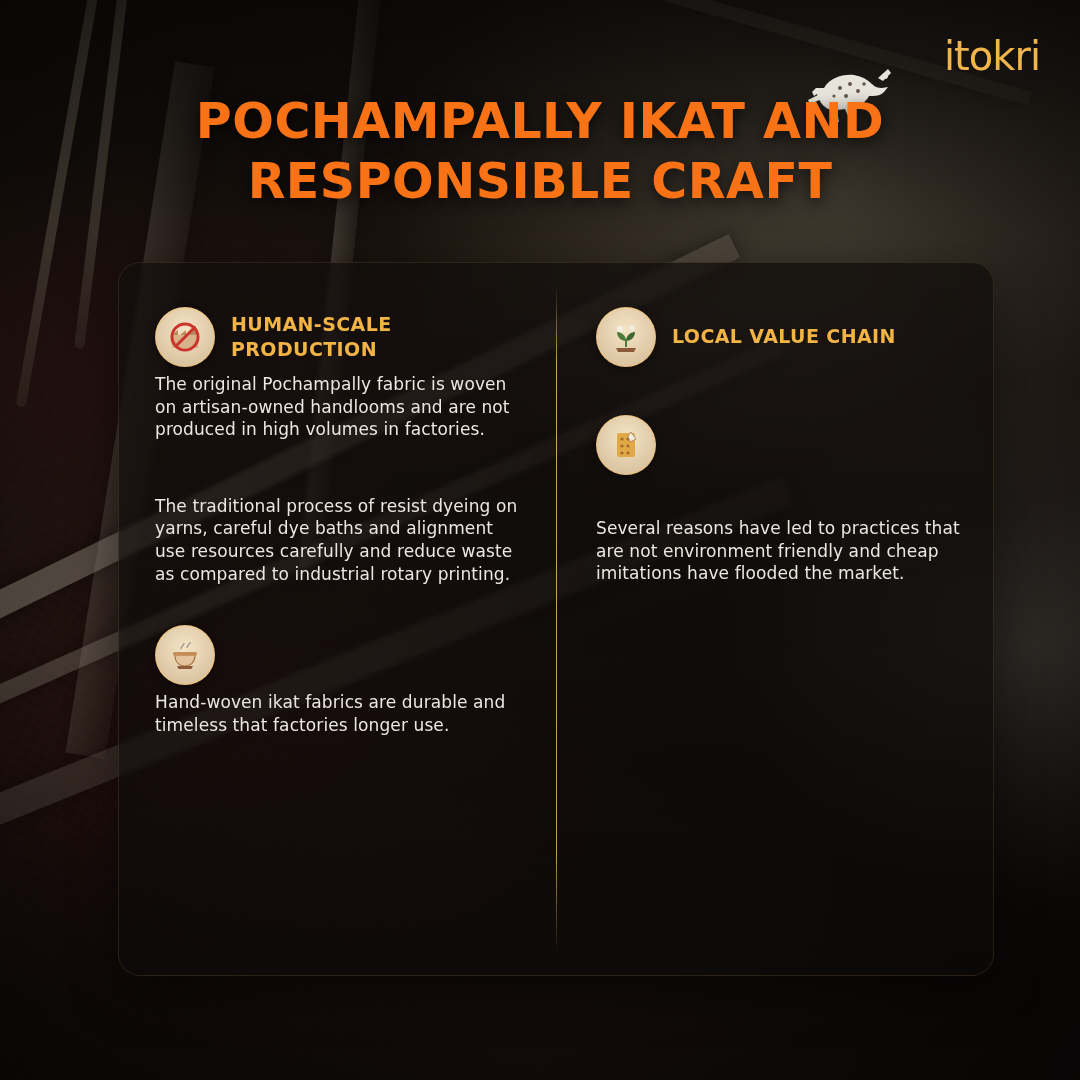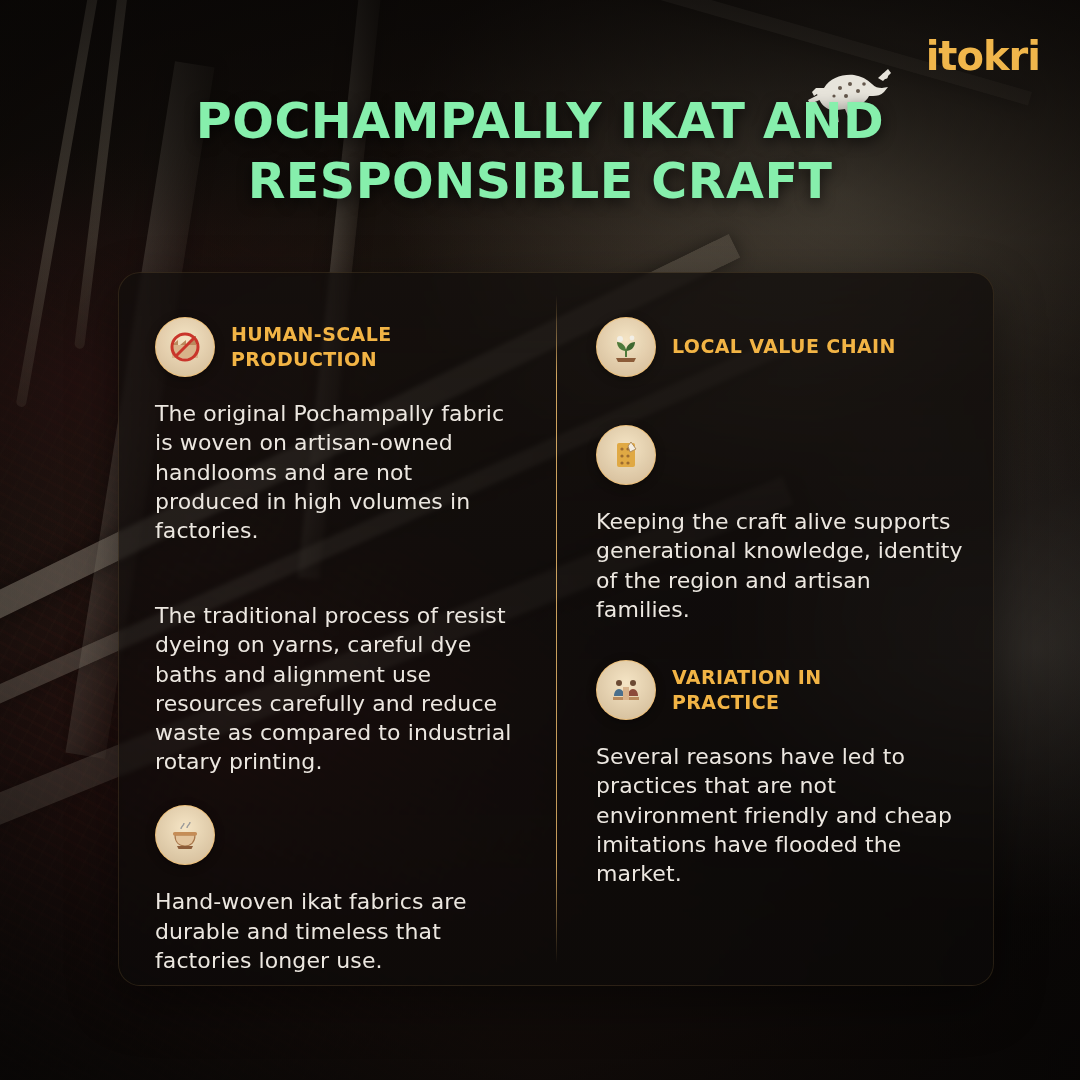--- a/index.html
+++ b/index.html
@@ -69,56 +69,56 @@
       radial-gradient(ellipse 80% 70% at 50% 50%, rgba(0,0,0,0) 35%, rgba(0,0,0,0.55) 100%);
   }
 
   
   .logo {
     position: absolute;
     right: 40px;
     top: 36px;
     font-family: "DejaVu Sans", sans-serif;
     font-size: 40px;
-    font-weight: 700;
+    font-weight: 400;
     letter-spacing: -1px;
     color: #f0b64b;
     line-height: 1;
   }
   .leopard {
     position: absolute;
     left: 800px;
     top: 44px;
     width: 110px;
     height: 96px;
     opacity: 0.95;
   }
 
   
   .title {
     position: absolute;
     left: 0;
     right: 0;
     top: 92px;
     text-align: center;
-    color: #86efac;
+    color: #f97316;
     font-family: "DejaVu Sans", sans-serif;
     font-weight: 700;
     font-size: 49px;
     line-height: 1.22;
     letter-spacing: 0.5px;
     text-shadow: 0 4px 14px rgba(0,0,0,0.65);
     padding: 0 120px;
   }
 
   
   .panel {
     position: absolute;
     left: 118px;
-    top: 272px;
+    top: 262px;
     width: 874px;
     height: 712px;
     border-radius: 22px;
     background: linear-gradient(180deg, rgba(18,14,12,0.78) 0%, rgba(14,11,10,0.68) 45%, rgba(12,10,9,0.62) 100%);
     border: 1px solid rgba(240,190,110,0.12);
     backdrop-filter: blur(2px);
     box-shadow: 0 18px 50px rgba(0,0,0,0.45);
   }
   .divider {
     position: absolute;
@@ -168,23 +168,23 @@
     color: #f2b445;
     font-weight: 700;
     font-size: 19px;
     line-height: 1.32;
     letter-spacing: 0.4px;
     text-transform: uppercase;
     font-family: "DejaVu Sans", sans-serif;
     max-width: 240px;
   }
   .item-body {
-    margin-top: 22px;
+    margin-top: 6px;
     color: #ece7e0;
-    font-size: 22px;
+    font-size: 17px;
     line-height: 1.33;
     letter-spacing: 0.1px;
     font-family: "DejaVu Sans", sans-serif;
     max-width: 400px;
   }
   .spacer-1 { height: 38px; }
   .spacer-2 { height: 30px; }
   .spacer-3 { height: 26px; }
 </style>
 </head>
@@ -301,37 +301,23 @@
                     <circle cx="22" cy="14" r="1.6"></circle>
                   <circle cx="16" cy="21" r="1.6"></circle>
                     <circle cx="22" cy="21" r="1.6"></circle>
                   <circle cx="16" cy="28" r="1.6"></circle>
                     <circle cx="22" cy="28" r="1.6"></circle>
                 </g>
                 <path d="M25 7l5 7-6 3-2-6z" fill="#f3ece0" stroke="#b08c5c" stroke-width="1"></path>
               </svg>
             </span>
           </div>
-          <div class="item-body">Keeping the craft alive supports generational knowledge, identity of the region and artisan families.</div>
         </div>
 
         <div class="spacer-3"></div>
 
         <div class="item">
-          <div class="item-head">
-            <span class="icon-circle">
-              <svg width="40" height="40" viewBox="0 0 40 40">
-                <circle cx="13" cy="13" r="3" fill="#6b4a33"></circle>
-                <path d="M8 26c0-4 2-7 5-7s5 3 5 7z" fill="#4a6f8c"></path>
-                <circle cx="27" cy="13" r="3" fill="#6b4a33"></circle>
-                <path d="M22 26c0-4 2-7 5-7s5 3 5 7z" fill="#8c4a3a"></path>
-                <rect x="7" y="27" width="26" height="3" fill="#b98a5d"></rect>
-                <rect x="17" y="17" width="6" height="13" fill="#d8b28a"></rect>
-              </svg>
-            </span>
-            <span class="item-title">VARIATION IN PRACTICE</span>
-          </div>
           <div class="item-body">Several reasons have led to practices that are not environment friendly and cheap imitations have flooded the market.</div>
         </div>
       </div>
     </div>
   </div>
 </div>
 
 </body></html>

